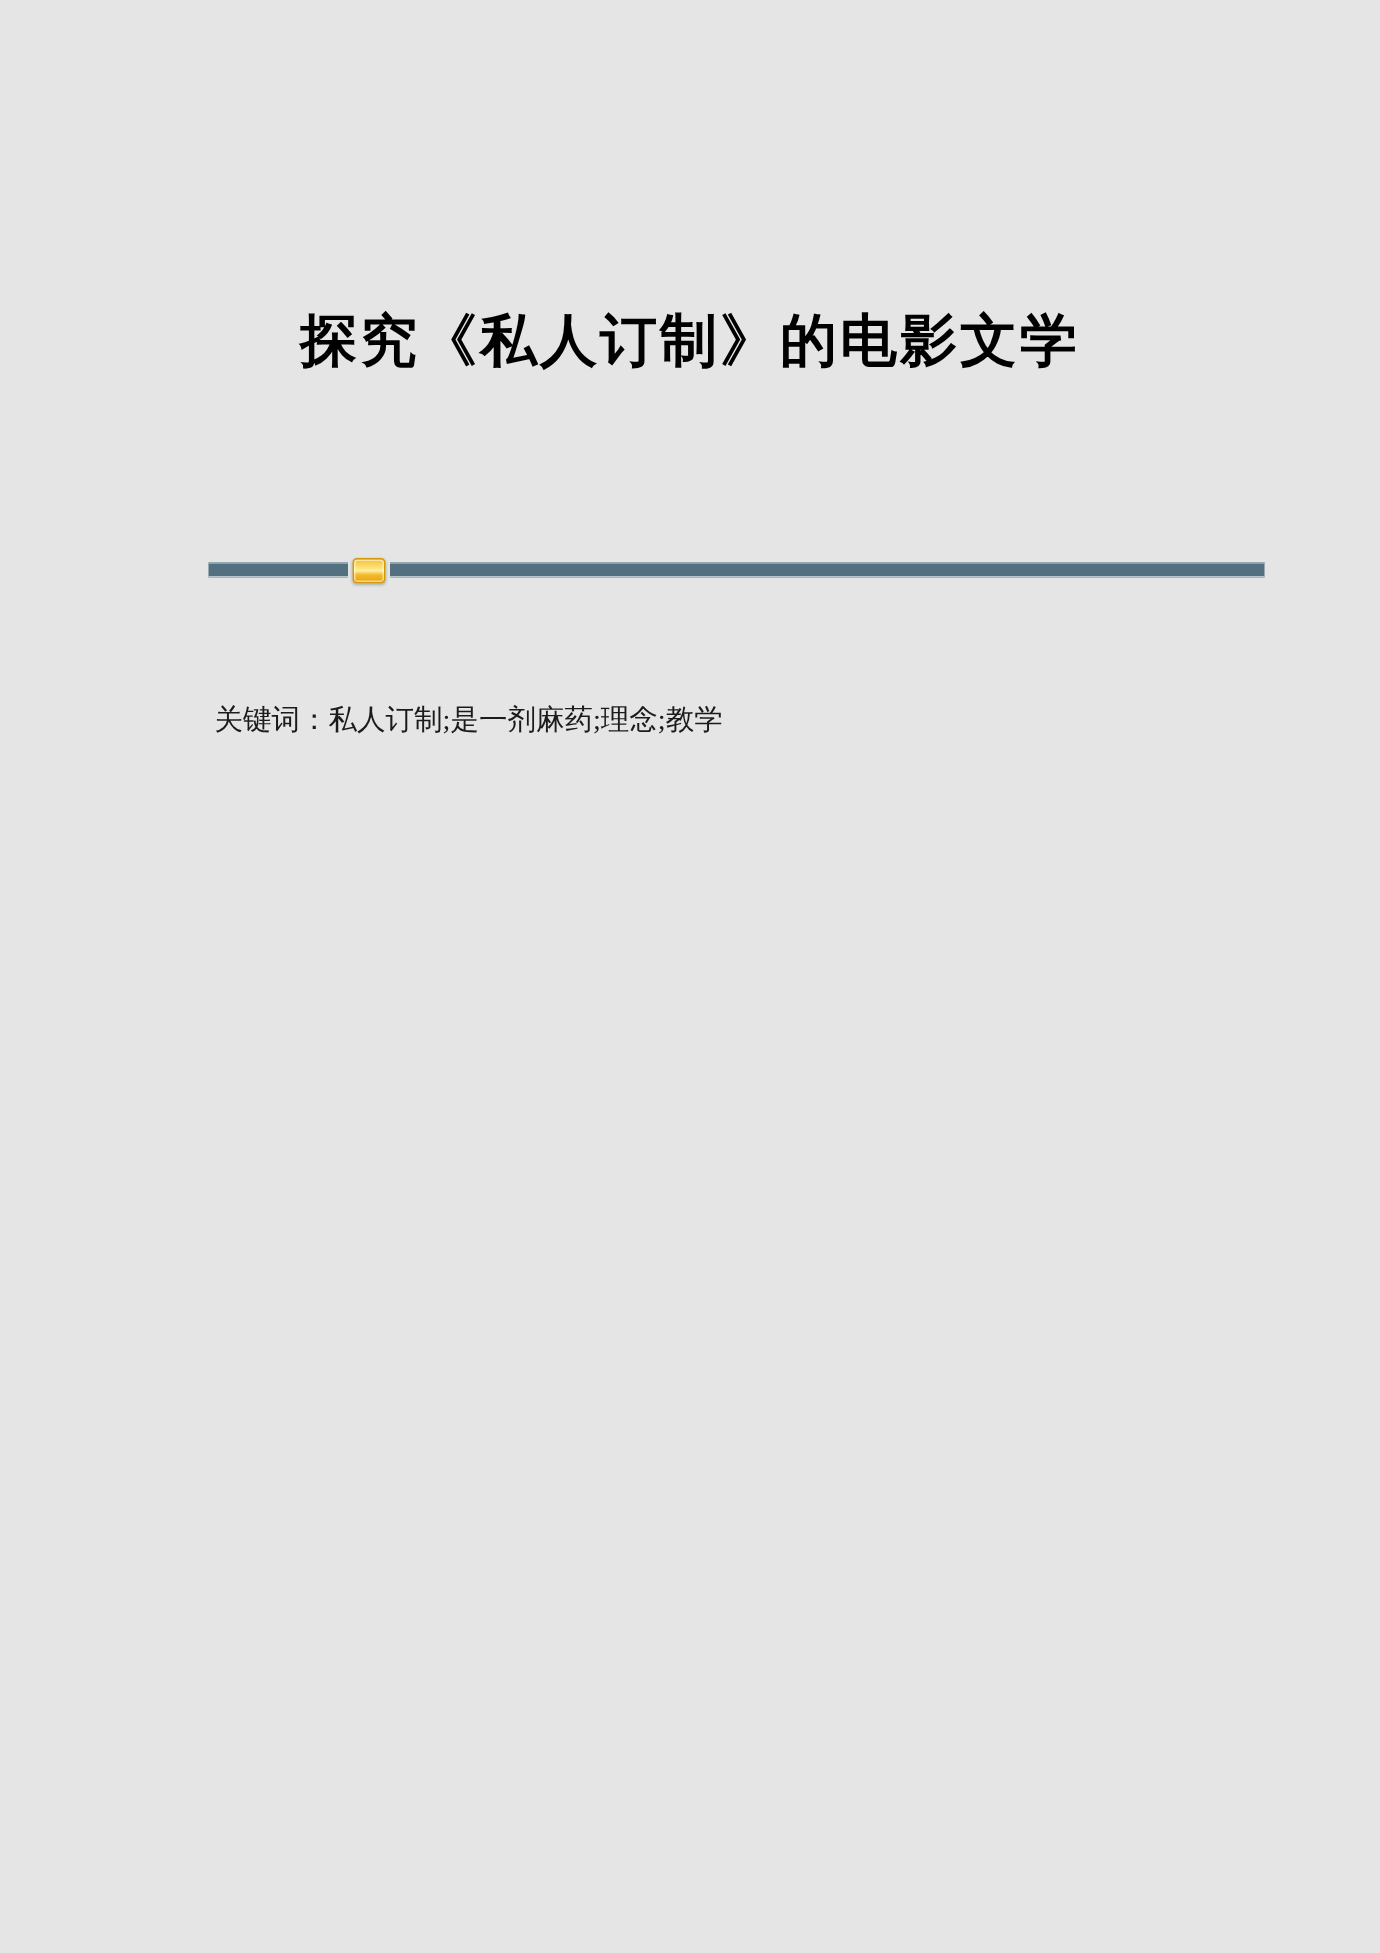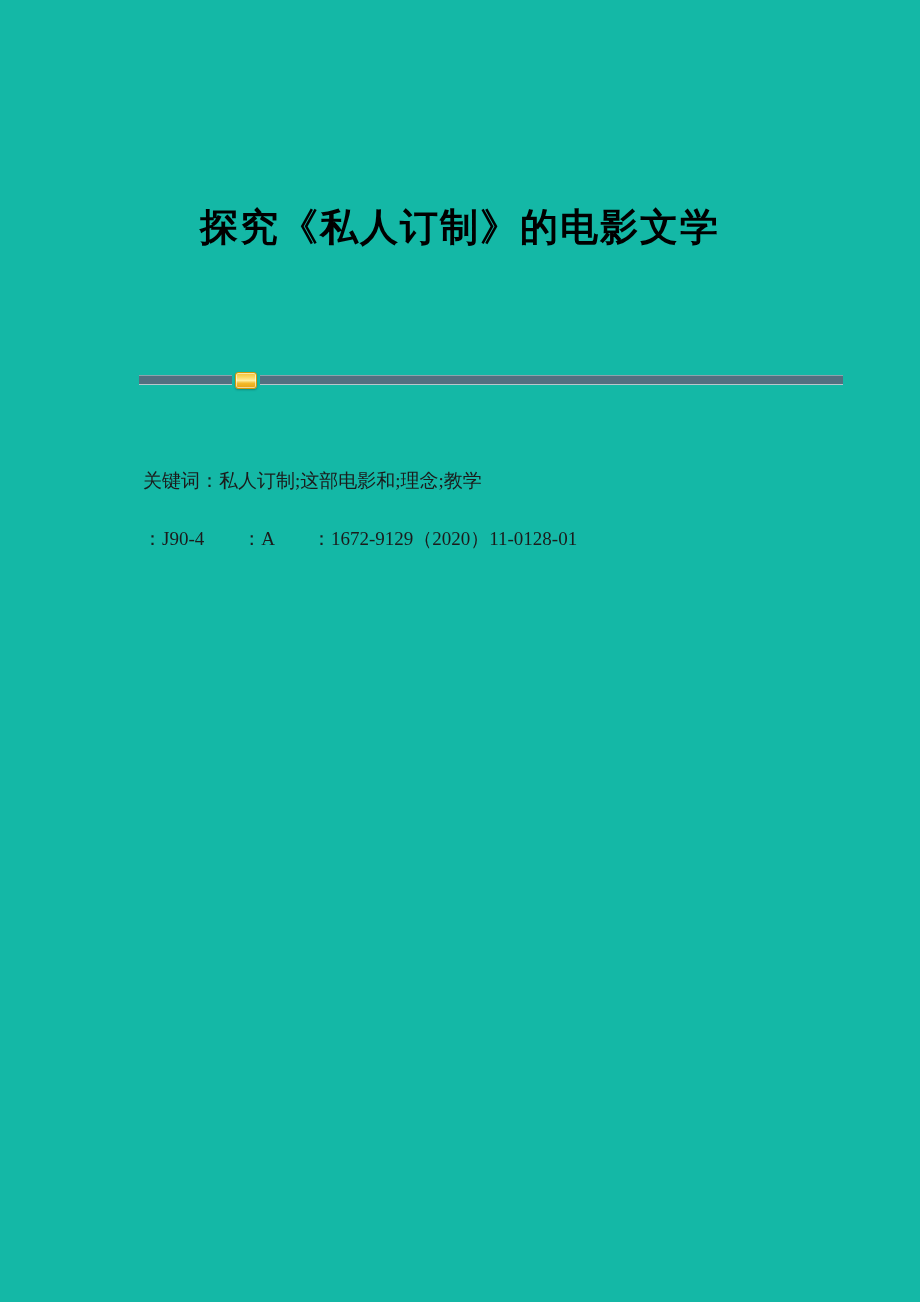--- a/index.html
+++ b/index.html
@@ -1,20 +1,20 @@
 <!DOCTYPE html>
 <html><head>
 <meta charset="utf-8">
 <style>
   html,body { margin:0; padding:0; background:#ffffff; }
   .page {
     position:relative;
     width:920px; height:1302px;
     margin:0 auto;
-    background:#14b8a6;
+    background:#e5e5e5;
     overflow:hidden;
     font-family:"Liberation Serif","DejaVu Serif",serif;
     color:#1b1b1b;
   }
   .article-title {
     position:absolute;
     top:202px; left:0; width:920px;
     text-align:center;
     font-size:38px;
     font-weight:bold;
@@ -62,17 +62,16 @@
 
   <div class="article-title">探究《私人订制》的电影文学</div>
 
   <div class="divider">
     <div class="bar bar-left"></div>
     <div class="divider-icon"></div>
     <div class="bar bar-right"></div>
   </div>
 
   <div class="content">
-    <p>关键词：私人订制;这部电影和;理念;教学</p>
-    <p>：J90-4　　：A　　：1672-9129（2020）11-0128-01</p>
+    <p>关键词：私人订制;是一剂麻药;理念;教学</p>
   </div>
 
 </div>
 
 </body></html>

